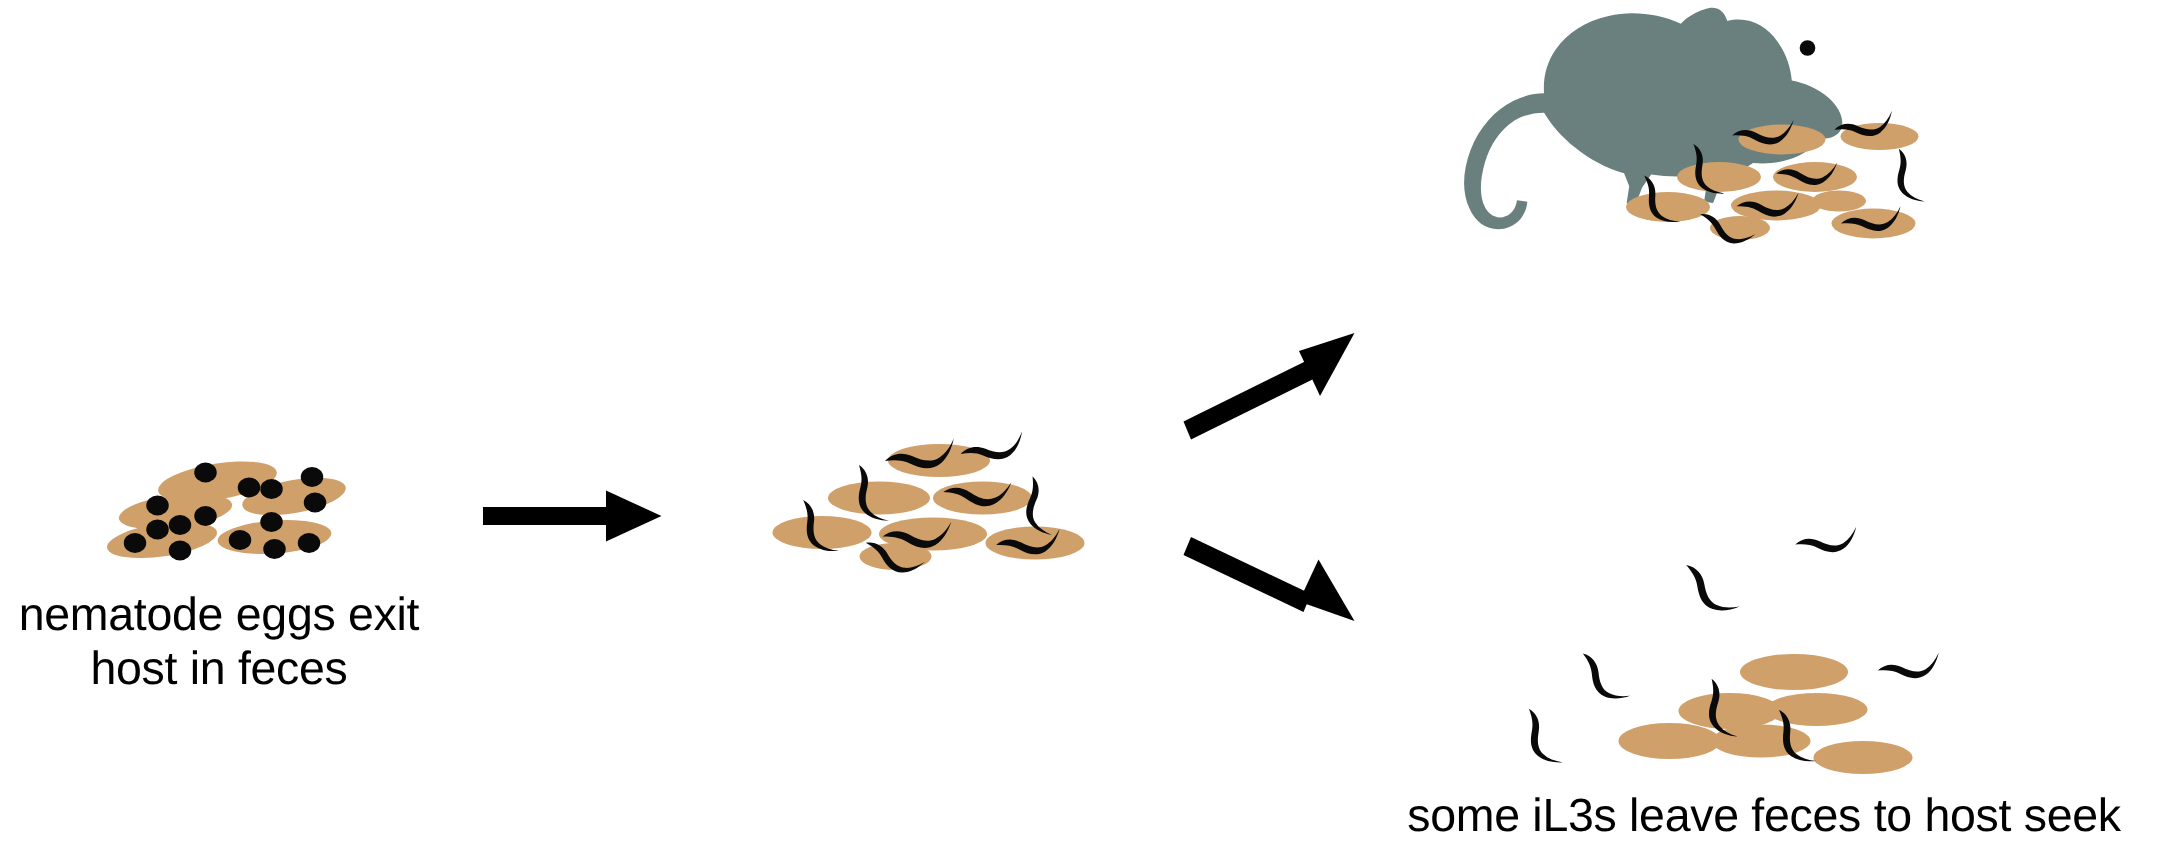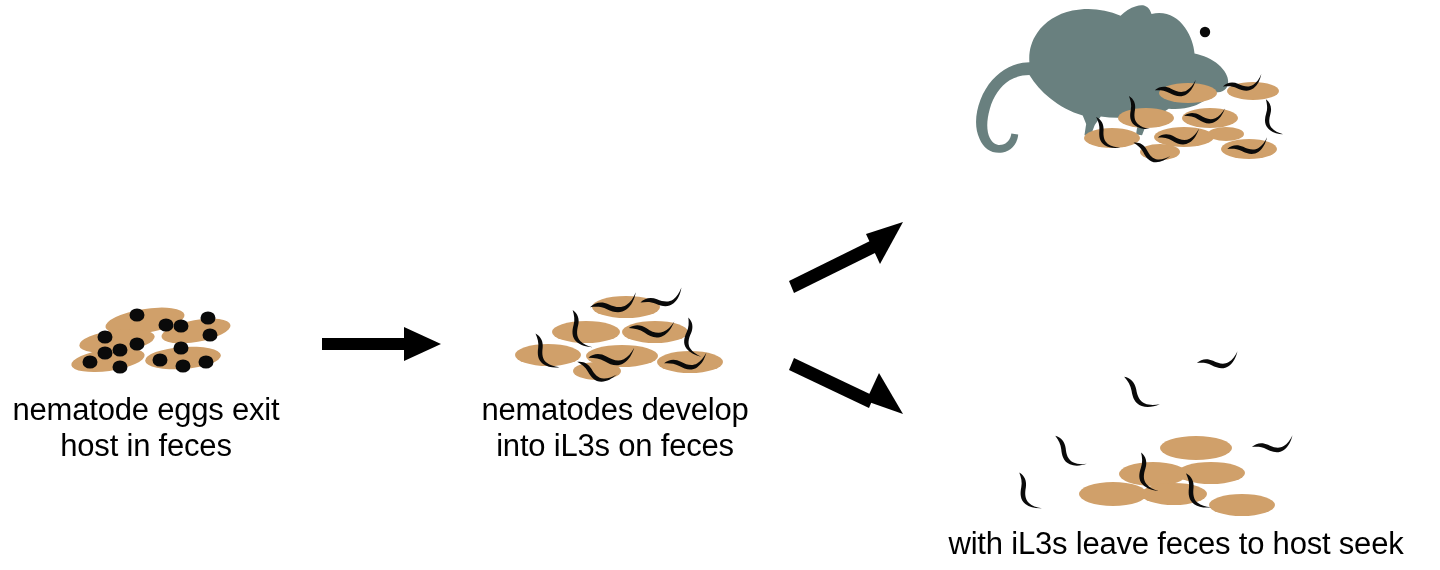--- a/index.html
+++ b/index.html
@@ -228,19 +228,17 @@
         <use href="#larva-glyph" transform="translate(1028,492) rotate(58) scale(0.92)"></use>
         <use href="#larva-glyph" transform="translate(1147,473) rotate(66) scale(0.92)"></use>
         <use href="#larva-glyph" transform="translate(1196,492) rotate(54) scale(0.92)"></use>
       </g>
     </g>
   </svg>
 
   <div class="stage-label" id="label-eggs">nematode eggs exit
 host in feces</div>
 
-  <div class="stage-label" id="label-develop">nematodes develop
-into iL3s on feces</div>
-
-
-  <div class="stage-label" id="label-hostseek">with iL3s leave feces to host seek</div>
+
+
+  <div class="stage-label" id="label-hostseek">some iL3s leave feces to host seek</div>
 
 </div>
 
 </body></html>

